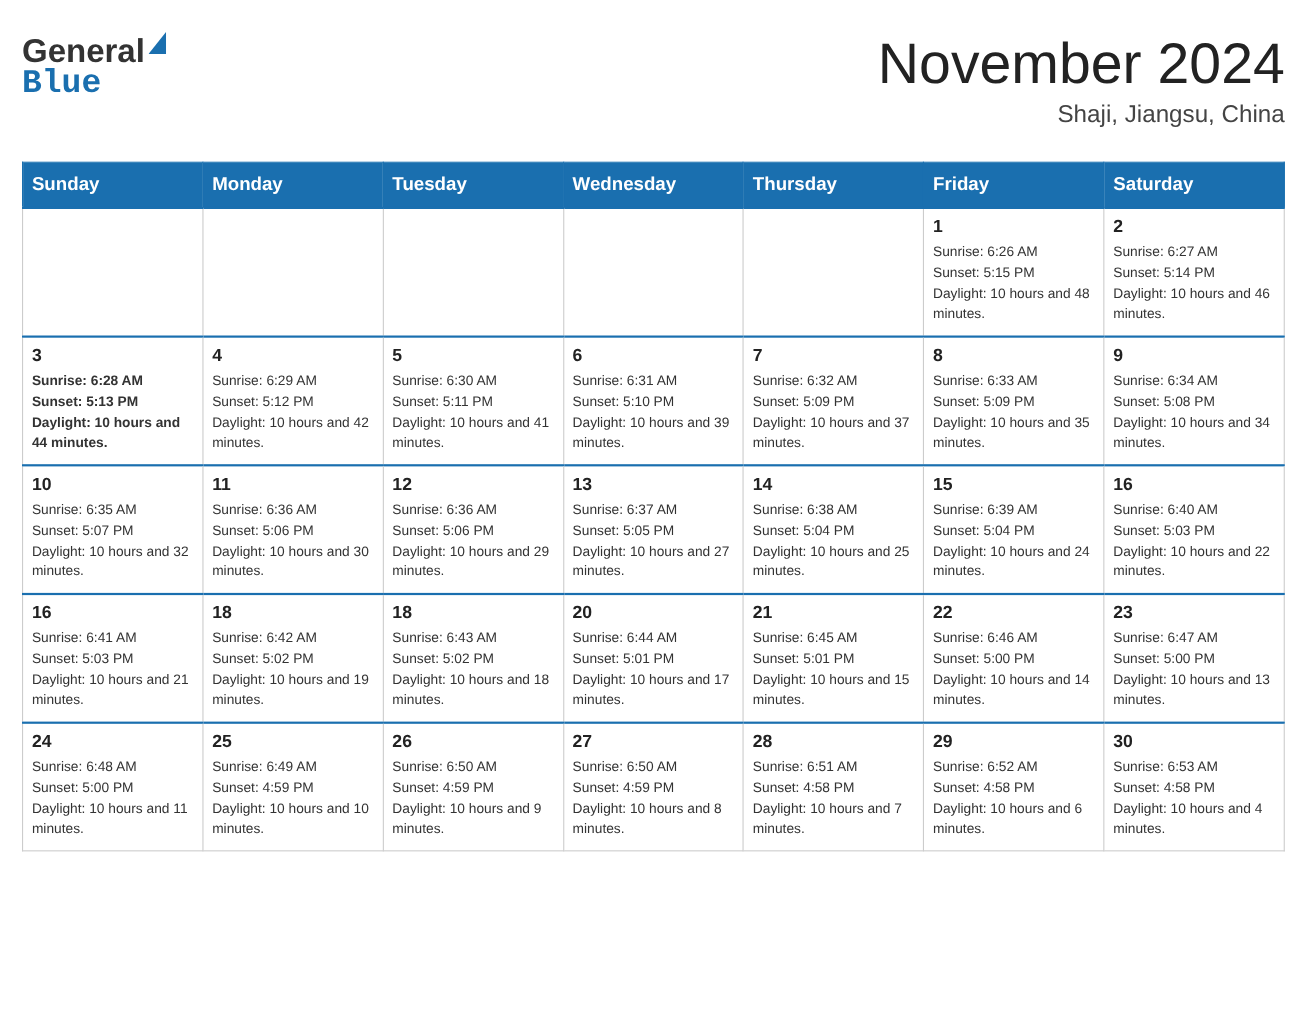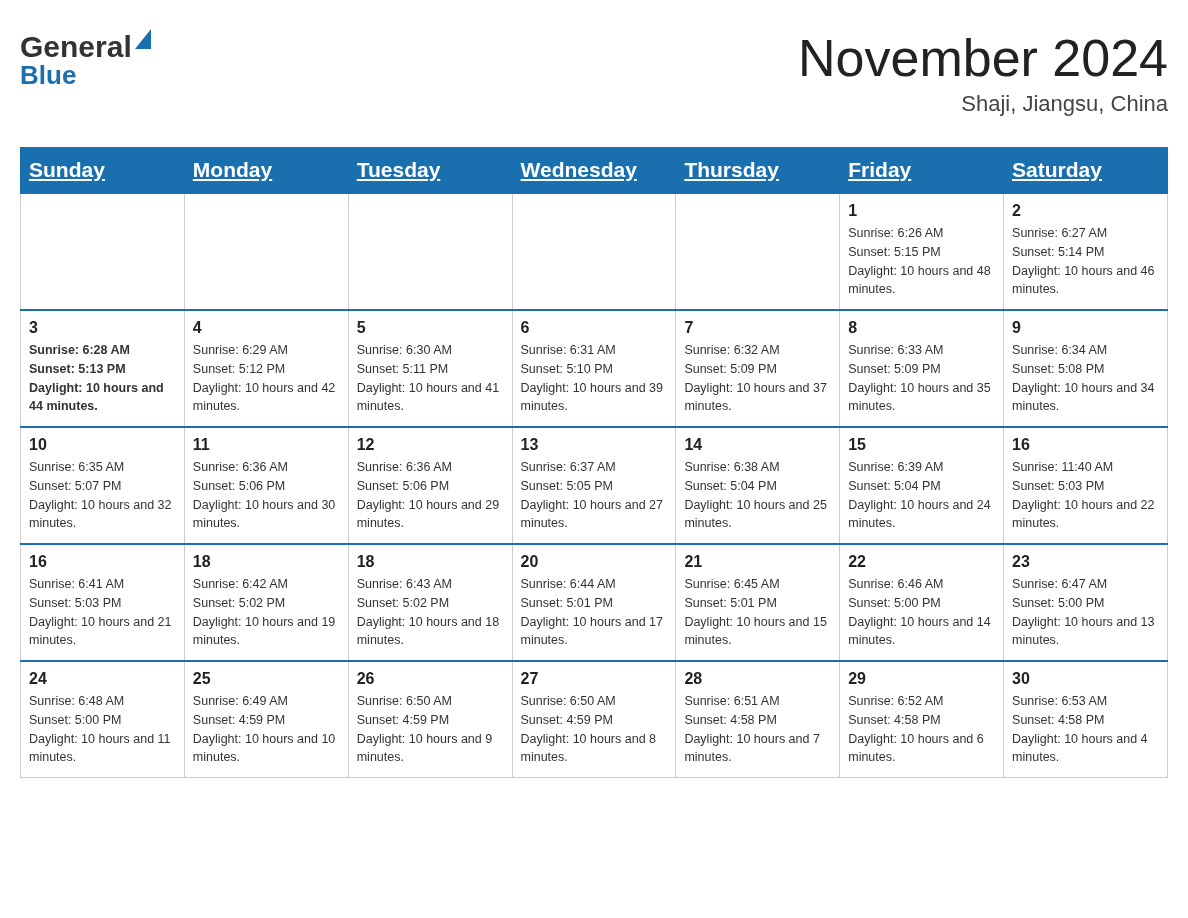--- a/index.html
+++ b/index.html
@@ -37,26 +37,25 @@
       margin-top: 4px;
     }
     .calendar-table {
       width: 100%;
       border-collapse: collapse;
       border: 1px solid #aaa;
     }
     .calendar-table th {
       background-color: #1a6faf;
       color: #fff;
-      font-size: 21px;
+      font-size: 17px;
       font-weight: bold;
       padding: 10px 8px;
       text-align: left;
       border: 1px solid #1a6faf;
-      text-decoration: underline;
     }
     .calendar-table td {
       vertical-align: top;
       padding: 8px 8px 10px 8px;
       border: 1px solid #ccc;
       width: 14.28%;
       min-height: 100px;
       font-size: 13px;
       color: #333;
       background: #fff;
@@ -90,21 +89,21 @@
 <div class="header">
   <div class="logo">
     <div class="logo-wrapper">
       <span style="font-size:30px;font-weight:bold;color:#333;font-family:Arial,sans-serif;">General</span>
       <span style="display:inline-block;margin-left:3px;margin-right:0;vertical-align:middle;position:relative;top:-6px;">
         <svg width="16" height="20" viewBox="0 0 16 20">
             <polygon points="0,20 16,20 16,0" fill="#1a6faf"></polygon>
           </svg>
       </span>
     </div>
-    <span style="font-size:26px;font-weight:bold;color:#1a6faf;font-family:Liberation Sans, sans-serif;margin-top:-4px;">Blue</span>
+    <span style="font-size:30px;font-weight:bold;color:#1a6faf;font-family:Liberation Mono, monospace;margin-top:-4px;">Blue</span>
   </div>
   <div class="title-area">
     <div class="calendar-title">November 2024</div>
     <div class="calendar-subtitle">Shaji, Jiangsu, China</div>
   </div>
 </div>
 
 <table class="calendar-table">
   <thead>
     <tr>
@@ -213,21 +212,21 @@
 Daylight: 10 hours and 25 minutes.</div>
         </td>
         <td>
           <span class="day-number">15</span>
           <div class="day-info" style="white-space: pre-line;">Sunrise: 6:39 AM
 Sunset: 5:04 PM
 Daylight: 10 hours and 24 minutes.</div>
         </td>
         <td>
           <span class="day-number">16</span>
-          <div class="day-info" style="white-space: pre-line;">Sunrise: 11:40 AM
+          <div class="day-info" style="white-space: pre-line;">Sunrise: 6:40 AM
 Sunset: 5:03 PM
 Daylight: 10 hours and 22 minutes.</div>
         </td>
       </tr>
       <tr>
         <td>
           <span class="day-number">16</span>
           <div class="day-info" style="white-space: pre-line;">Sunrise: 6:41 AM
 Sunset: 5:03 PM
 Daylight: 10 hours and 21 minutes.</div>

